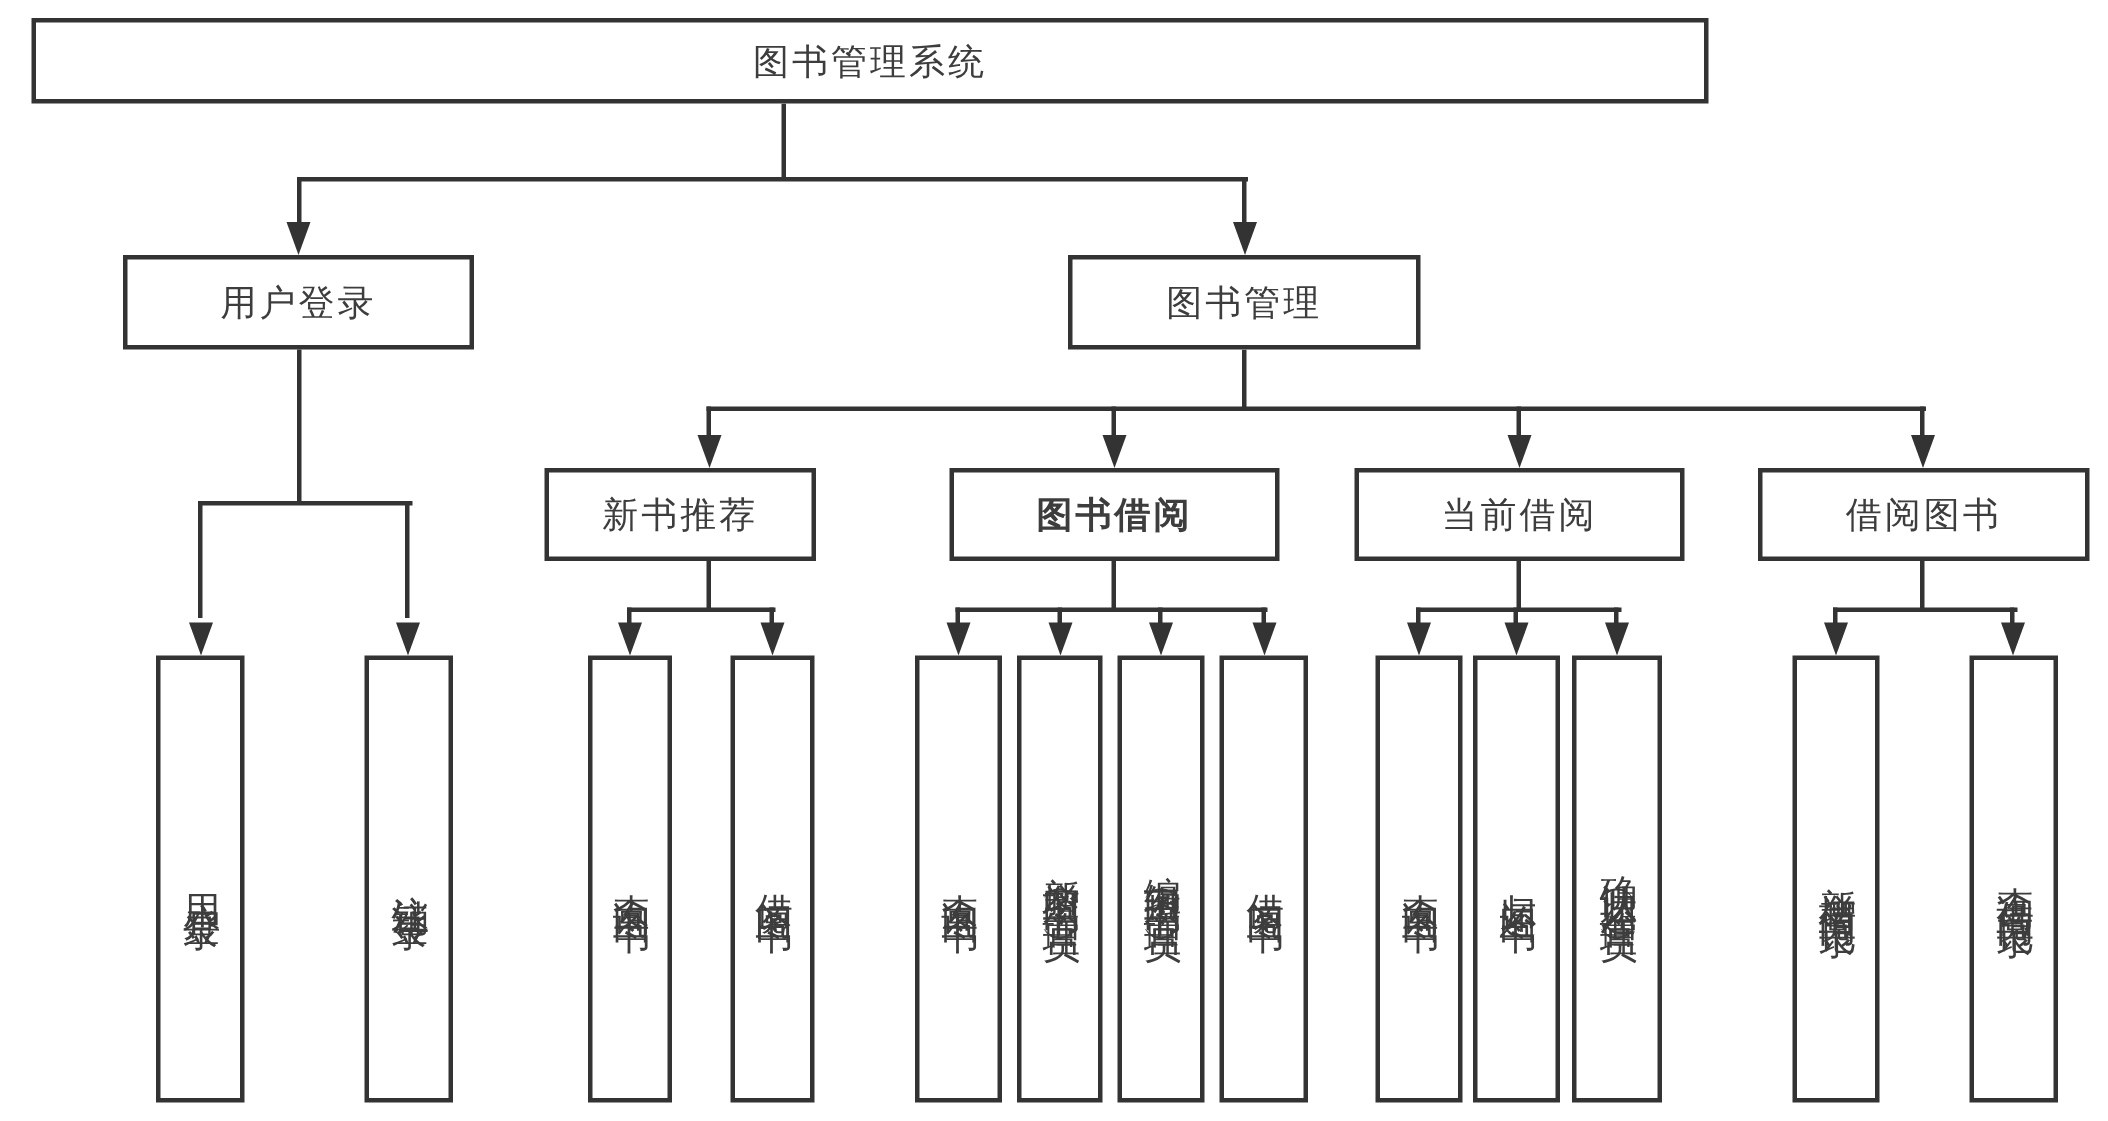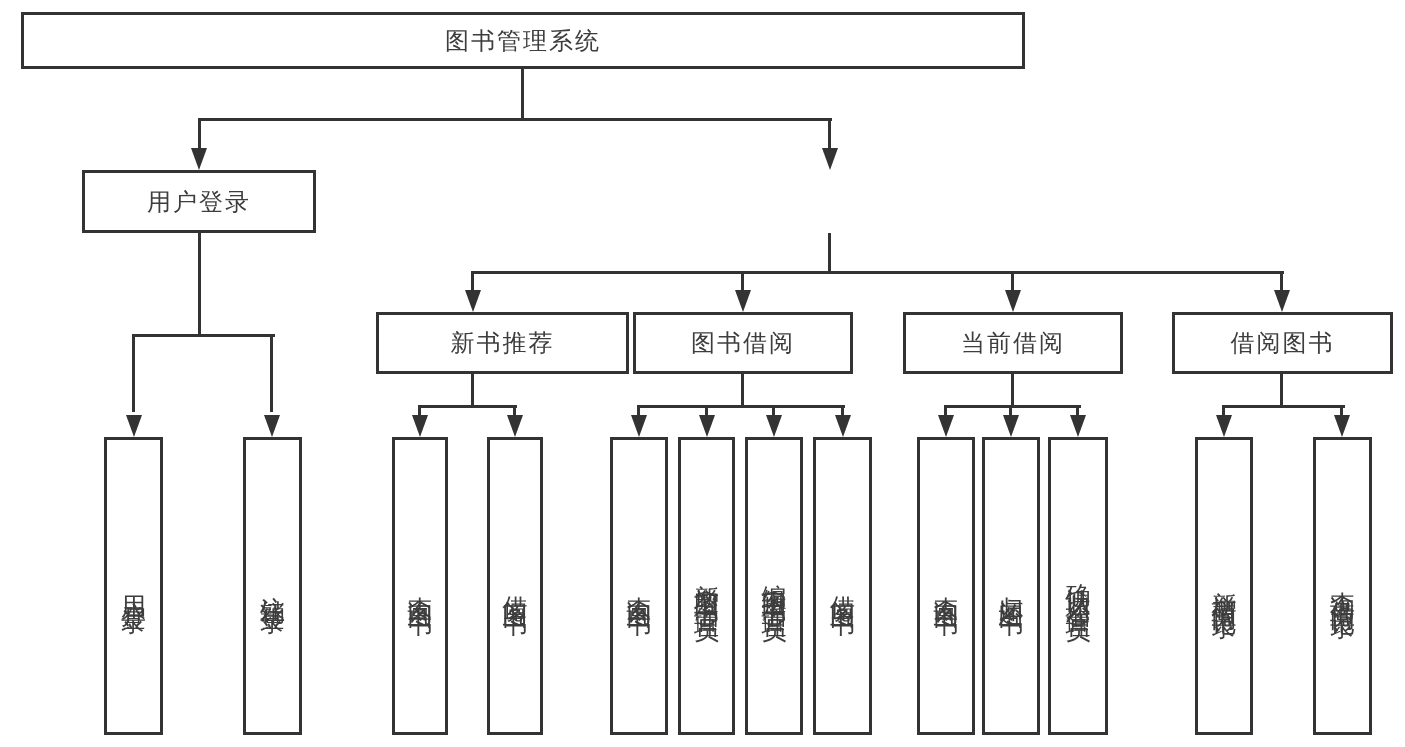--- a/index.html
+++ b/index.html
@@ -49,57 +49,60 @@
     color: rgba(148, 148, 148, 0.85);
     white-space: nowrap;
     z-index: 5;
   }
 </style>
 </head>
 <body>
 
 <div id="page">
 
-  <div class="box" style="left:21px; top:12px; width:1004px; height:57px;">
+  <div class="box" style="left:21px; top:12px; width:1118px; height:57px;">
     <span class="h-label">图书管理系统</span>
   </div>
 
   <div class="vline" style="left:521px; top:69px; height:51px;"></div>
   <div class="hline" style="left:198px; top:118px; width:634px;"></div>
   <div class="vline" style="left:198px; top:118px; height:34px;"></div>
   <div class="arrow" style="left:191px; top:148px;"></div>
   <div class="vline" style="left:828px; top:118px; height:34px;"></div>
   <div class="arrow" style="left:822px; top:148px;"></div>
 
   <div class="box" style="left:82px; top:170px; width:234px; height:63px;">
     <span class="h-label">用户登录</span>
+  </div>
+  <div class="box" style="left:712px; top:170px; width:235px; height:63px;">
+    <span class="h-label">图书管理</span>
   </div>
 
   <div class="vline" style="left:198px; top:231px; height:105px;"></div>
   <div class="hline" style="left:132px; top:334px; width:143px;"></div>
   <div class="vline" style="left:132px; top:334px; height:78px;"></div>
   <div class="arrow" style="left:126px; top:415px;"></div>
   <div class="vline" style="left:270px; top:334px; height:78px;"></div>
   <div class="arrow" style="left:264px; top:415px;"></div>
 
   <div class="vline" style="left:828px; top:233px; height:40px;"></div>
   <div class="hline" style="left:471px; top:271px; width:813px;"></div>
   <div class="vline" style="left:471px; top:271px; height:21px;"></div>
   <div class="arrow" style="left:465px; top:290px;"></div>
   <div class="vline" style="left:741px; top:271px; height:21px;"></div>
   <div class="arrow" style="left:735px; top:290px;"></div>
   <div class="vline" style="left:1011px; top:271px; height:21px;"></div>
   <div class="arrow" style="left:1005px; top:290px;"></div>
   <div class="vline" style="left:1280px; top:271px; height:21px;"></div>
   <div class="arrow" style="left:1274px; top:290px;"></div>
 
-  <div class="box" style="left:376px; top:312px; width:253px; height:62px;">
+  <div class="box" style="left:363px; top:312px; width:181px; height:62px;">
     <span class="h-label">新书推荐</span>
   </div>
-  <div class="box" style="left:633px; top:312px; width:220px; height:62px;">
+  <div class="box" style="left:633px; top:312px; width:220px; height:62px;font-weight:bold;">
     <span class="h-label">图书借阅</span>
   </div>
   <div class="box" style="left:903px; top:312px; width:220px; height:62px;">
     <span class="h-label">当前借阅</span>
   </div>
   <div class="box" style="left:1172px; top:312px; width:221px; height:62px;">
     <span class="h-label">借阅图书</span>
   </div>
 
   <div class="vline" style="left:471px; top:374px; height:33px;"></div>

